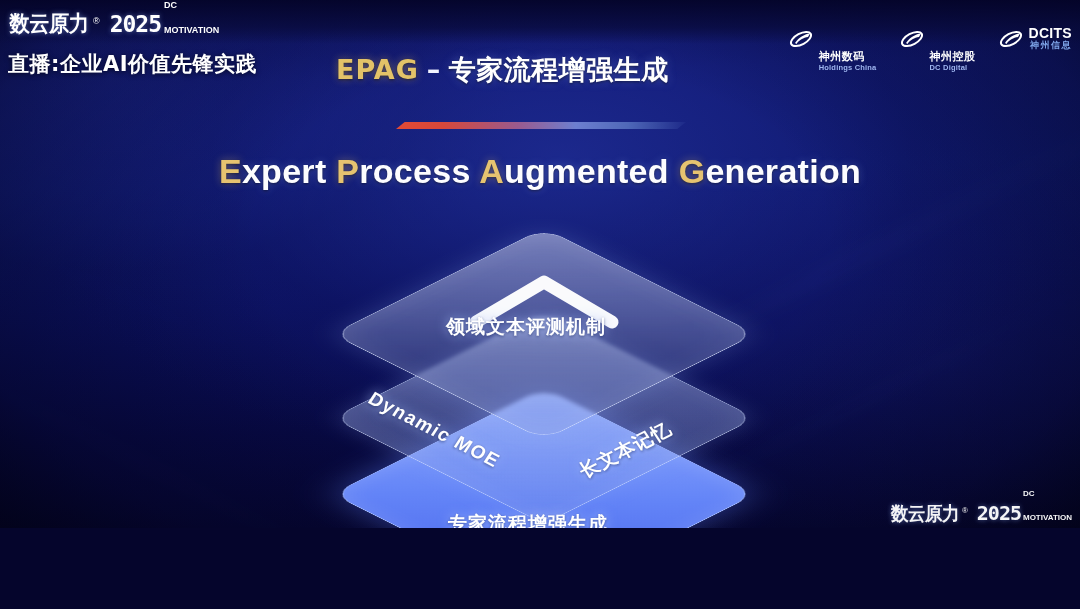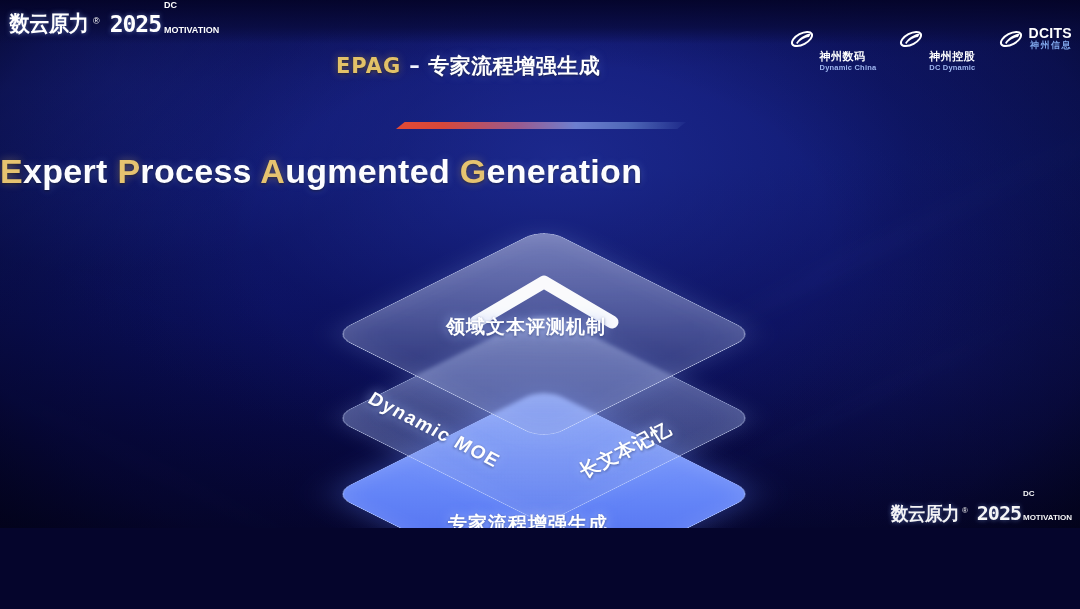--- a/index.html
+++ b/index.html
@@ -90,21 +90,21 @@
   #live-label {
     position:absolute; left:8px; top:50px; z-index:8;
     font-size:21px; font-weight:bold; color:#ffffff;
     letter-spacing:0.5px; white-space:nowrap;
     font-family:"DejaVu Sans","Liberation Sans",sans-serif;
     text-shadow:0 1px 5px rgba(0,0,10,.75);
   }
 
   #main-title {
     position:absolute; left:336px; top:52px; z-index:8;
-    font-size:21px; font-weight:bold; white-space:nowrap;
+    font-size:27px; font-weight:bold; white-space:nowrap;
     font-family:"DejaVu Sans","Liberation Sans",sans-serif;
     letter-spacing:0.5px;
     text-align:center;
   }
   #main-title .epag {
     color:#e3c268;
     text-shadow:0 0 8px rgba(220,180,90,.45), 0 1px 3px rgba(0,0,0,.6);
     letter-spacing:1px;
   }
   #main-title .dash { color:#f2f4ff; margin:0 8px; }
@@ -117,21 +117,21 @@
   #accent-rule {
     position:absolute; left:396px; top:122px; width:290px; height:7px; z-index:7;
     background:linear-gradient(90deg, #e24a35 0%, #d8483a 16%, #9a5a8e 42%, #6d7fd0 62%, #4f68b8 80%, rgba(60,80,170,0.15) 100%);
     clip-path:polygon(3% 0%, 100% 0%, 97% 100%, 0% 100%);
     filter:blur(0.4px);
     box-shadow:0 0 12px rgba(170,90,90,.35);
   }
 
   
   #subtitle {
-    position:absolute; left:0; top:152px; width:1080px; z-index:7;
+    position:absolute; left:0; top:152px; width:1080px; text-align:center; z-index:7;
     font-size:34px; font-weight:600; letter-spacing:0.3px;
     font-family:"Liberation Sans","DejaVu Sans",sans-serif;
     white-space:nowrap;
   }
   #subtitle .cap {
     color:#e6c370;
     text-shadow:0 0 9px rgba(225,190,110,.4), 0 1px 3px rgba(0,0,0,.55);
   }
   #subtitle .rest {
     color:#fdfdff;
@@ -247,49 +247,50 @@
 
     <div id="partner-logos">
 
       <div class="partner">
         <svg class="swoosh-icon" viewBox="0 0 52 48">
           <ellipse cx="26" cy="24" rx="22" ry="11" fill="none" stroke="#ffffff" stroke-width="4" transform="rotate(-28 26 24)"></ellipse>
           <path d="M14 32 C22 20, 34 14, 44 13 L40 20 C31 21, 22 26, 17 34 Z" fill="#ffffff"></path>
         </svg>
         <span class="partner-text">
           <span class="p-cn">神州数码</span>
-          <span class="p-en">Dynamic China</span>
+          <span class="p-en">Holdings China</span>
         </span>
       </div>
 
       <div class="partner">
         <svg class="swoosh-icon" viewBox="0 0 52 48">
           <ellipse cx="26" cy="24" rx="22" ry="11" fill="none" stroke="#ffffff" stroke-width="4" transform="rotate(-28 26 24)"></ellipse>
           <path d="M14 32 C22 20, 34 14, 44 13 L40 20 C31 21, 22 26, 17 34 Z" fill="#ffffff"></path>
         </svg>
         <span class="partner-text">
           <span class="p-cn">神州控股</span>
-          <span class="p-en">DC Dynamic</span>
+          <span class="p-en">DC Digital</span>
         </span>
       </div>
 
       <div class="partner">
         <svg class="swoosh-icon" viewBox="0 0 52 48">
           <ellipse cx="26" cy="24" rx="22" ry="11" fill="none" stroke="#ffffff" stroke-width="4" transform="rotate(-28 26 24)"></ellipse>
           <path d="M14 32 C22 20, 34 14, 44 13 L40 20 C31 21, 22 26, 17 34 Z" fill="#ffffff"></path>
         </svg>
         <span class="partner-text">
           <span class="p-dcits">DCITS</span>
           <span class="p-dcits-cn">神州信息</span>
         </span>
       </div>
 
     </div>
   </div>
 
+  <div id="live-label">直播:企业AI价值先锋实践</div>
 
   <div id="main-title">
     <span class="epag">EPAG</span><span class="dash">–</span><span class="title-cn">专家流程增强生成</span>
   </div>
 
   <div id="accent-rule"></div>
 
   <div id="subtitle">
     <span class="cap">E</span><span class="rest">xpert </span><span class="cap">P</span><span class="rest">rocess </span><span class="cap">A</span><span class="rest">ugmented </span><span class="cap">G</span><span class="rest">eneration</span>
   </div>

